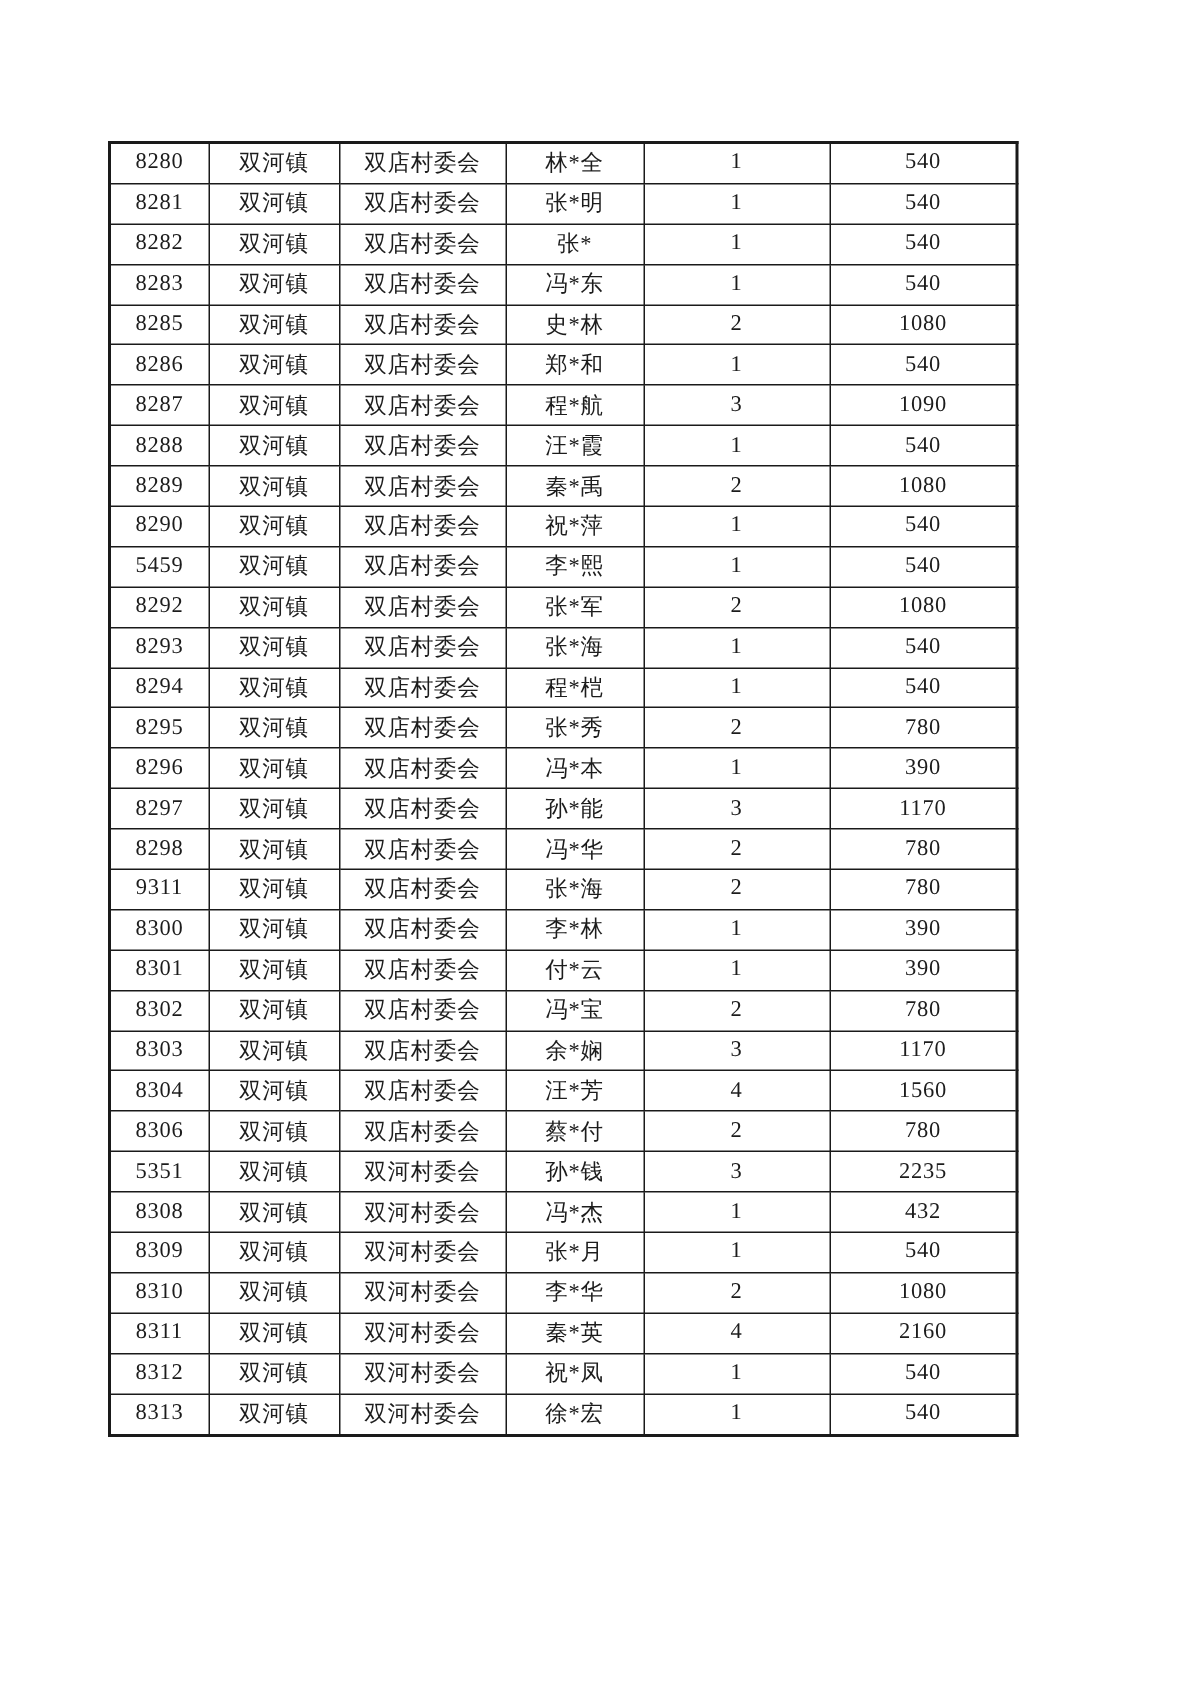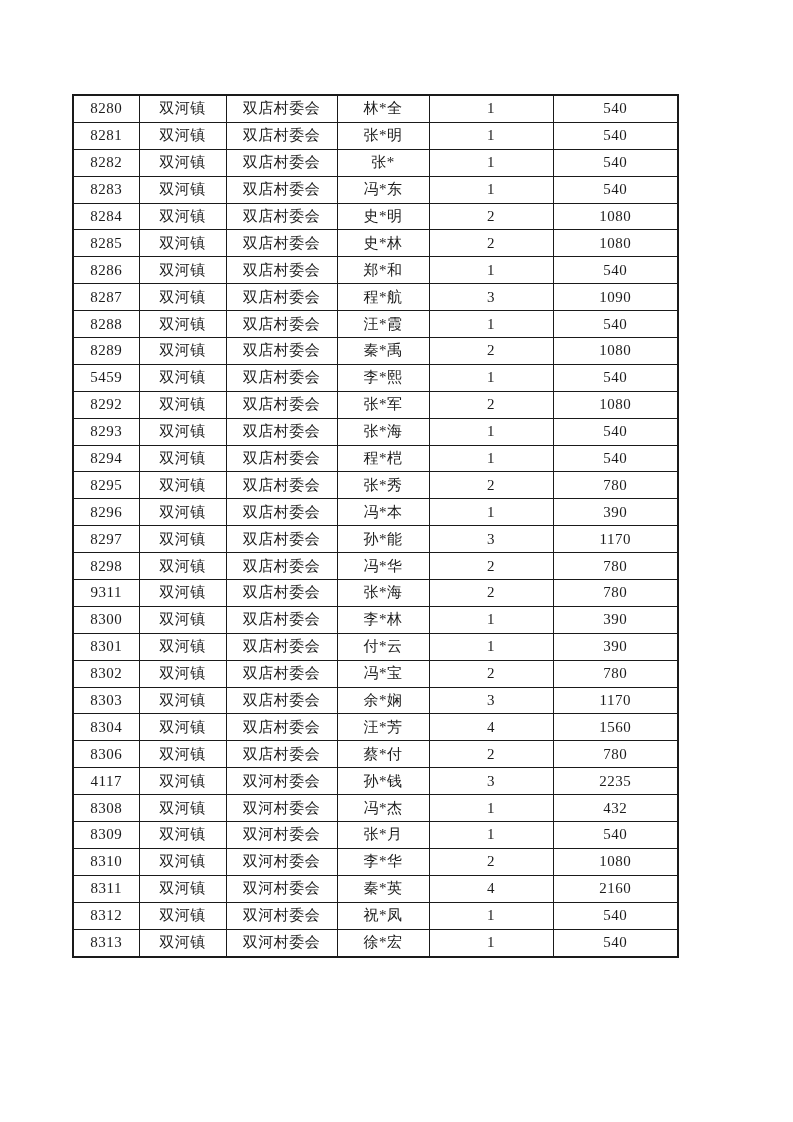--- a/index.html
+++ b/index.html
@@ -82,28 +82,20 @@
         </tr>
         <tr>
           <td>8283</td>
           <td>双河镇</td>
           <td>双店村委会</td>
           <td>冯*东</td>
           <td>1</td>
           <td>540</td>
         </tr>
         <tr>
-          <td>8284</td>
-          <td>双河镇</td>
-          <td>双店村委会</td>
-          <td>史*明</td>
-          <td>2</td>
-          <td>1080</td>
-        </tr>
-        <tr>
           <td>8285</td>
           <td>双河镇</td>
           <td>双店村委会</td>
           <td>史*林</td>
           <td>2</td>
           <td>1080</td>
         </tr>
         <tr>
           <td>8286</td>
           <td>双河镇</td>
@@ -130,20 +122,28 @@
         </tr>
         <tr>
           <td>8289</td>
           <td>双河镇</td>
           <td>双店村委会</td>
           <td>秦*禹</td>
           <td>2</td>
           <td>1080</td>
         </tr>
         <tr>
+          <td>8290</td>
+          <td>双河镇</td>
+          <td>双店村委会</td>
+          <td>祝*萍</td>
+          <td>1</td>
+          <td>540</td>
+        </tr>
+        <tr>
           <td>5459</td>
           <td>双河镇</td>
           <td>双店村委会</td>
           <td>李*熙</td>
           <td>1</td>
           <td>540</td>
         </tr>
         <tr>
           <td>8292</td>
           <td>双河镇</td>
@@ -250,21 +250,21 @@
         </tr>
         <tr>
           <td>8306</td>
           <td>双河镇</td>
           <td>双店村委会</td>
           <td>蔡*付</td>
           <td>2</td>
           <td>780</td>
         </tr>
         <tr>
-          <td>4117</td>
+          <td>5351</td>
           <td>双河镇</td>
           <td>双河村委会</td>
           <td>孙*钱</td>
           <td>3</td>
           <td>2235</td>
         </tr>
         <tr>
           <td>8308</td>
           <td>双河镇</td>
           <td>双河村委会</td>

